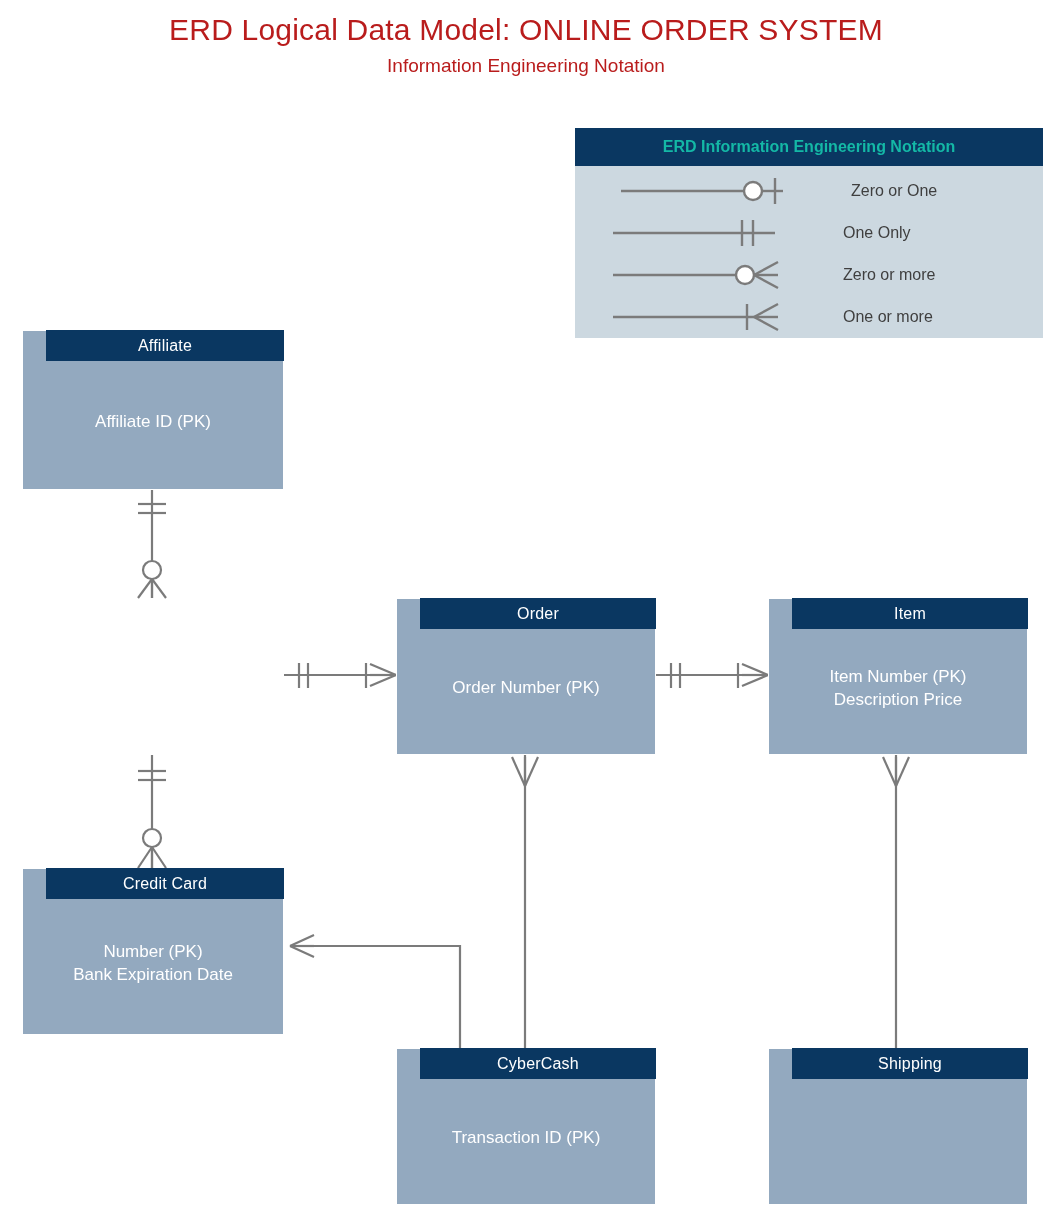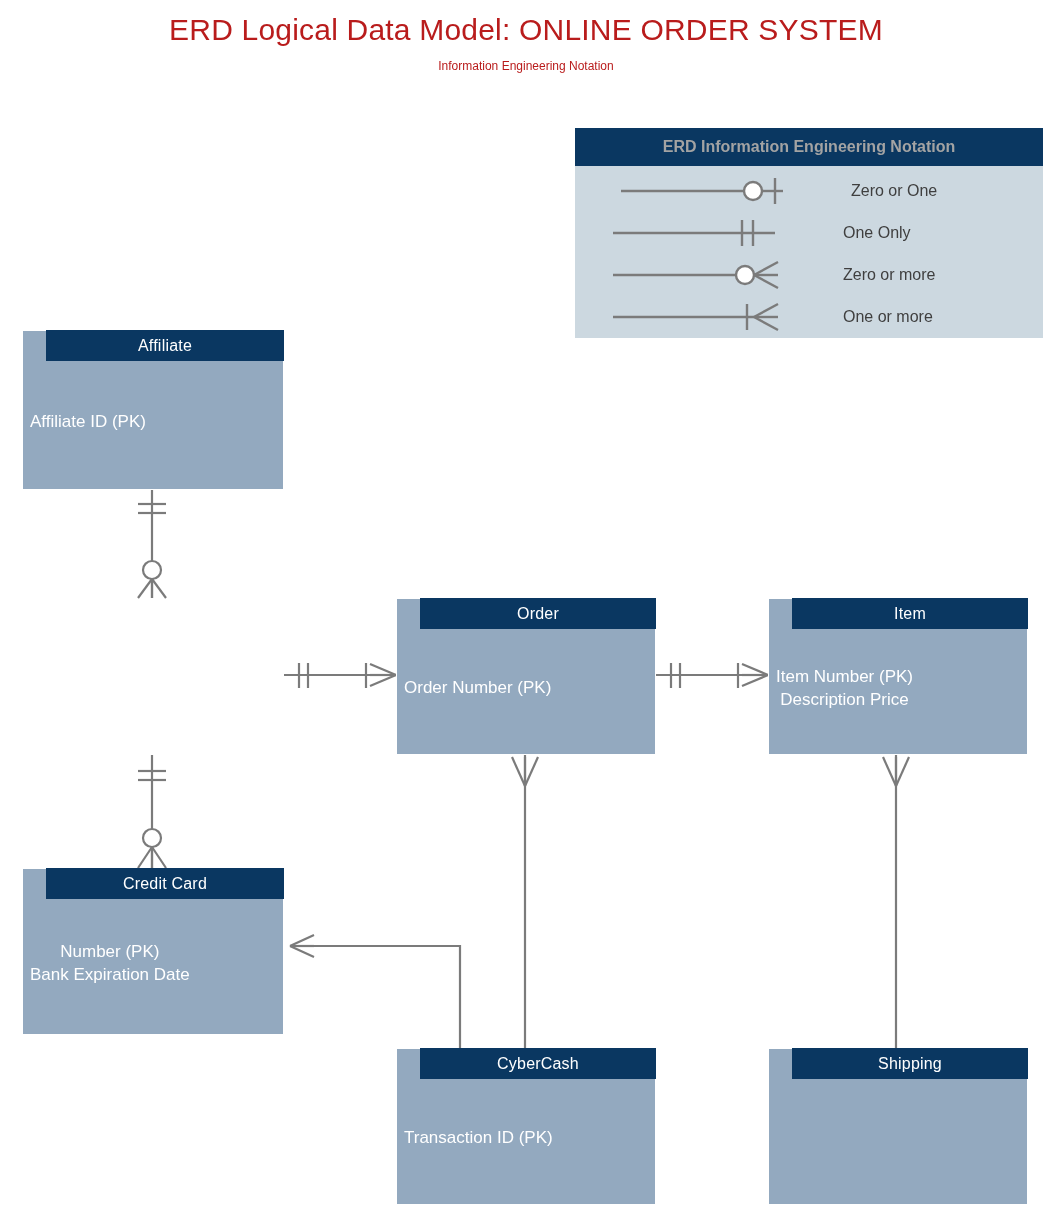--- a/index.html
+++ b/index.html
@@ -28,21 +28,21 @@
     color: #b91c1c;
   }
   #main-title {
     top: 12px;
     font-size: 30px;
     line-height: 36px;
     letter-spacing: 0.2px;
   }
   #sub-title {
     top: 54px;
-    font-size: 12px;
+    font-size: 19px;
     line-height: 24px;
   }
   
   .entity {
     position: absolute;
     box-sizing: border-box;
     background: #93a9bf;
     box-shadow: 0 0 0 1px #ffffff inset;
   }
   .entity-header {
@@ -53,20 +53,21 @@
     font-weight: normal;
     display: flex;
     align-items: center;
     justify-content: center;
     letter-spacing: 0.2px;
     margin-left: 24px;
   }
   .entity-body {
     display: flex;
     align-items: center;
+    justify-content: center;
     text-align: center;
     color: #ffffff;
     font-size: 17px;
     line-height: 23px;
     padding: 13px 8px;
     box-sizing: border-box;
   }
   .attr-line { display: block; white-space: pre; }
   
   #legend {
@@ -74,21 +75,21 @@
     left: 575px;
     top: 128px;
     width: 468px;
     height: 210px;
     box-sizing: border-box;
     background: #ccd8e0;
   }
   #legend-header {
     height: 38px;
     background: #0a3761;
-    color: #a3a3a3;
+    color: #14b8a6;
     font-size: 16px;
     font-weight: bold;
     display: flex;
     align-items: center;
     justify-content: center;
   }
   .legend-row {
     position: absolute;
     left: 0;
     width: 468px;

